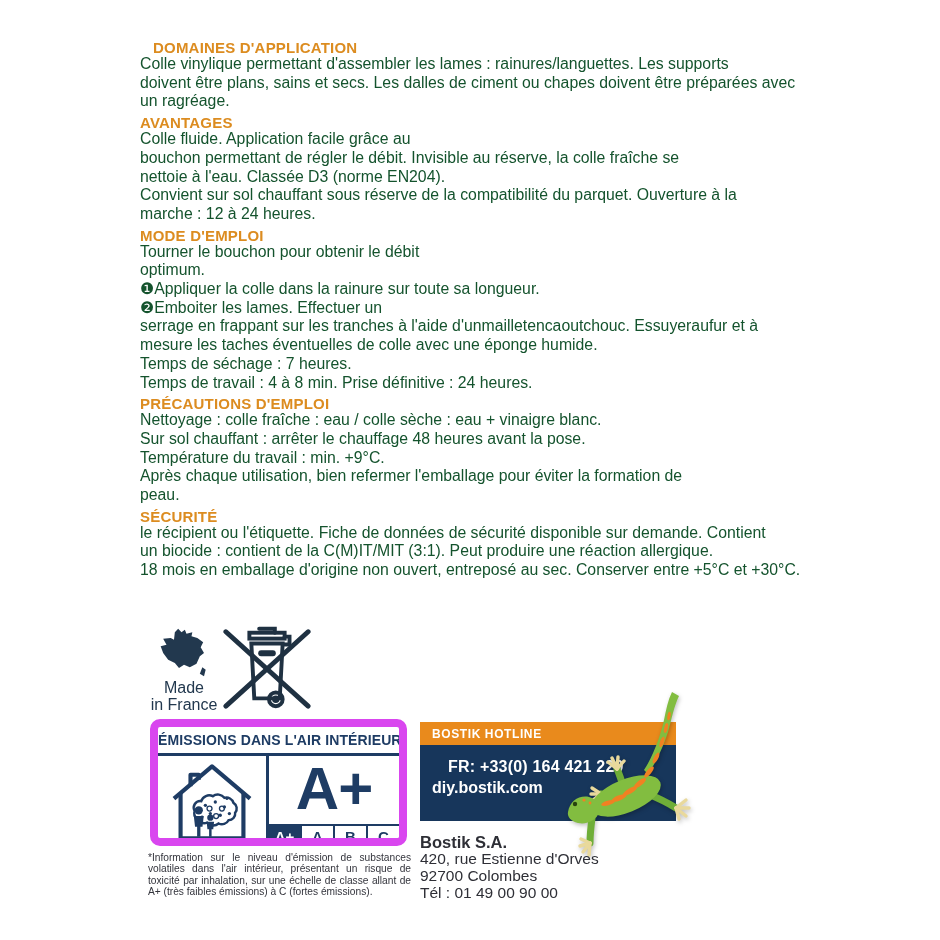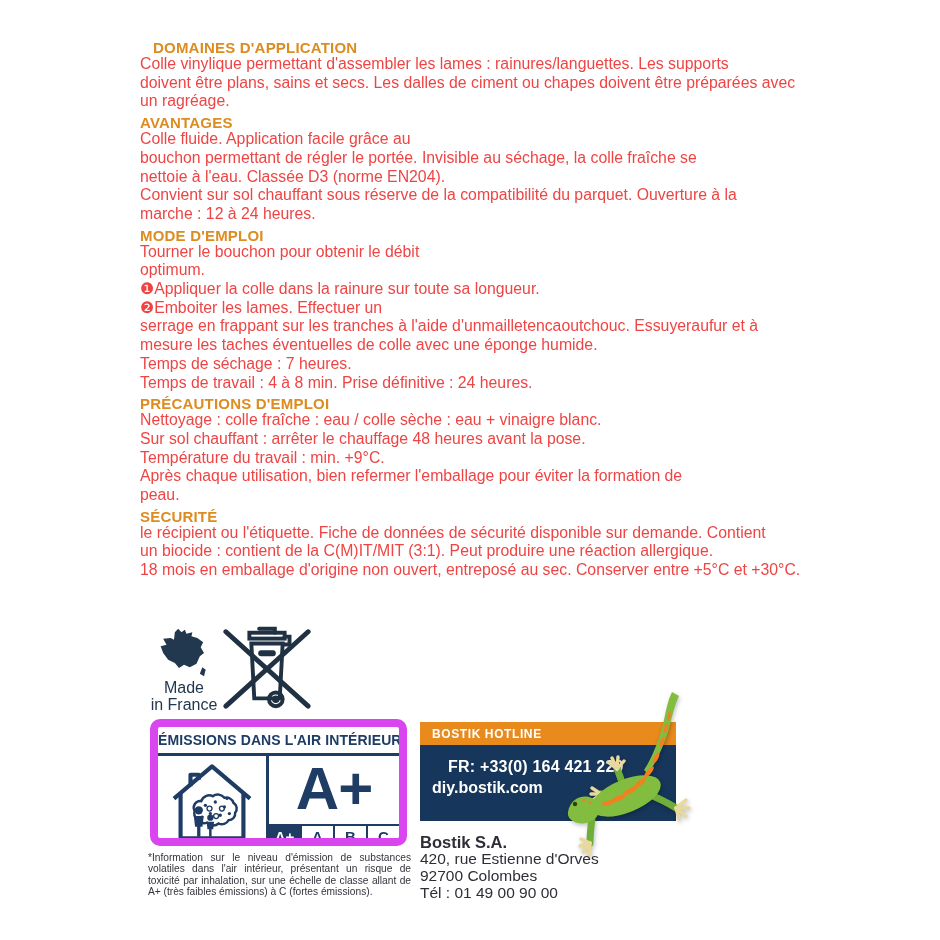--- a/index.html
+++ b/index.html
@@ -8,21 +8,21 @@
     font-family:"Liberation Sans", sans-serif; overflow:hidden;
   }
   
   .text-col { position:absolute; left:140px; top:33px; width:700px; }
   .sec h2 {
     color:#DC8C20; font-size:15px; line-height:15px; font-weight:bold;
     margin:4px 0 0 0; letter-spacing:0.2px;
   }
   .sec:first-child h2 { margin-top:7px; padding-left:13px; }
   .sec .body .line {
-    font-size:15.8px; line-height:18.7px; color:#ef4444; white-space:nowrap;
+    font-size:15.8px; line-height:18.7px; color:#14532d; white-space:nowrap;
   }
   
   .mif { position:absolute; left:146px; top:626px; width:76px; text-align:center; color:#22384E; }
   .mif svg { display:block; margin:0 auto; }
   .mif .t { font-size:16px; line-height:16.5px; }
   
   .bin { position:absolute; left:220px; top:620px; }
   
   .em-box {
     position:absolute; left:150px; top:719px; width:257px; height:127px;
@@ -79,21 +79,21 @@
       <div class="body">
           <div class="line">Colle vinylique permettant d'assembler les lames : rainures/languettes. Les supports</div>
           <div class="line">doivent être plans, sains et secs. Les dalles de ciment ou chapes doivent être préparées avec</div>
           <div class="line">un ragréage.</div>
         </div>
     </section>
     <section class="sec">
       <h2>AVANTAGES</h2>
       <div class="body">
           <div class="line">Colle fluide. Application facile grâce au</div>
-          <div class="line">bouchon permettant de régler le portée. Invisible au séchage, la colle fraîche se</div>
+          <div class="line">bouchon permettant de régler le débit. Invisible au réserve, la colle fraîche se</div>
           <div class="line">nettoie à l'eau. Classée D3 (norme EN204).</div>
           <div class="line">Convient sur sol chauffant sous réserve de la compatibilité du parquet. Ouverture à la</div>
           <div class="line">marche : 12 à 24 heures.</div>
         </div>
     </section>
     <section class="sec">
       <h2>MODE D'EMPLOI</h2>
       <div class="body">
           <div class="line">Tourner le bouchon pour obtenir le débit</div>
           <div class="line">optimum.</div>

